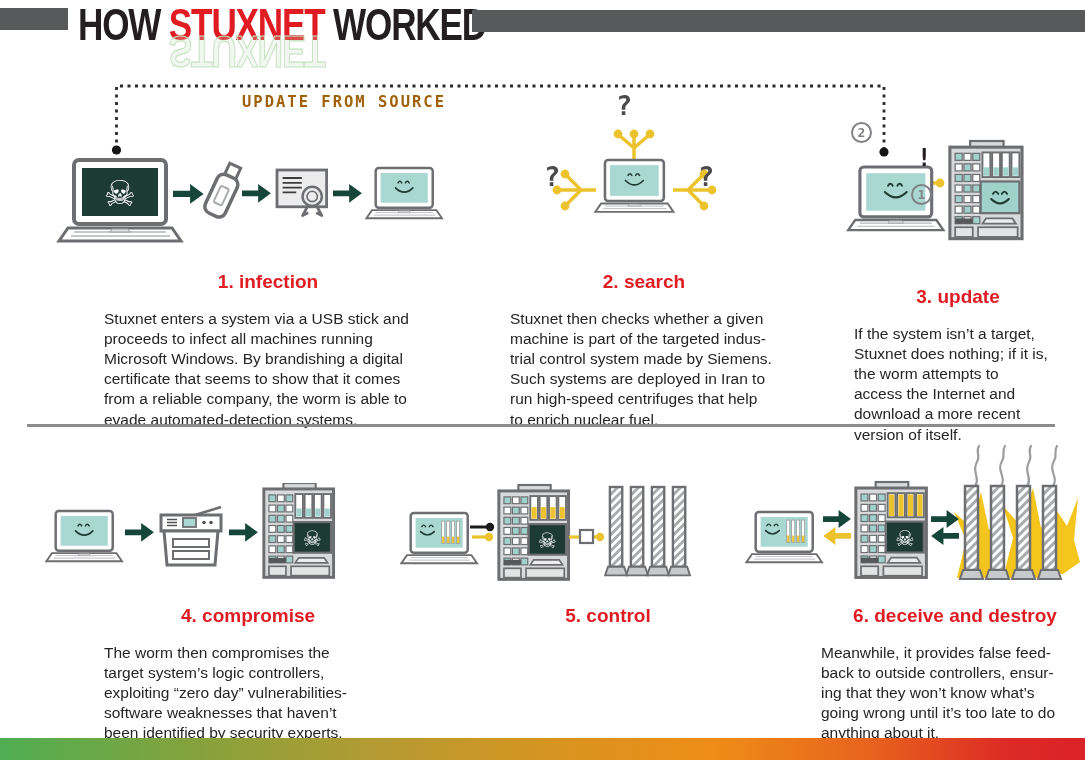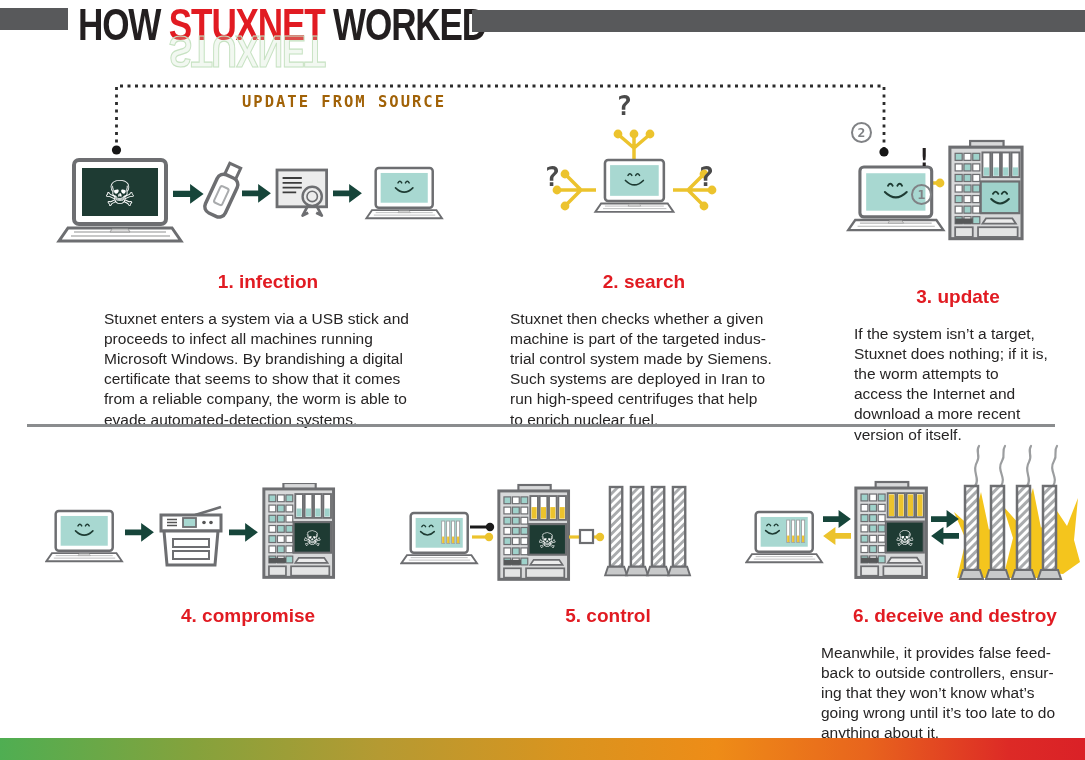--- a/index.html
+++ b/index.html
@@ -337,20 +337,25 @@
         <rect x="36" y="46" width="44" height="36" fill="#1e3b33" stroke="#6d6e71" stroke-width="2.5"></rect>
         <text x="58" y="74" text-anchor="middle" font-family="DejaVu Sans" font-size="25" fill="#ffffff">☠</text>
       </g>
       <use href="#def-arrow" xlink:href="#def-arrow" transform="translate(186,70) scale(0.82)" color="#16453a"></use>
       <use href="#def-arrow" xlink:href="#def-arrow" transform="translate(214,105) rotate(180) scale(0.82)" color="#16453a"></use>
     </svg>
   </div>
 
   <div class="step" style="left:88px;top:606px;width:320px">
     <h2>4. compromise</h2>
+    <p>The worm then compromises the
+target system’s logic controllers,
+exploiting “zero day” vulnerabilities-
+software weaknesses that haven’t
+been identified by security experts.</p>
   </div>
   <div class="step" style="left:443px;top:606px;width:330px">
     <h2>5. control</h2>
   </div>
   <div class="step" style="left:805px;top:606px;width:300px">
     <h2>6. deceive and destroy</h2>
     <p>Meanwhile, it provides false feed-
 back to outside controllers, ensur-
 ing that they won’t know what’s
 going wrong until it’s too late to do

